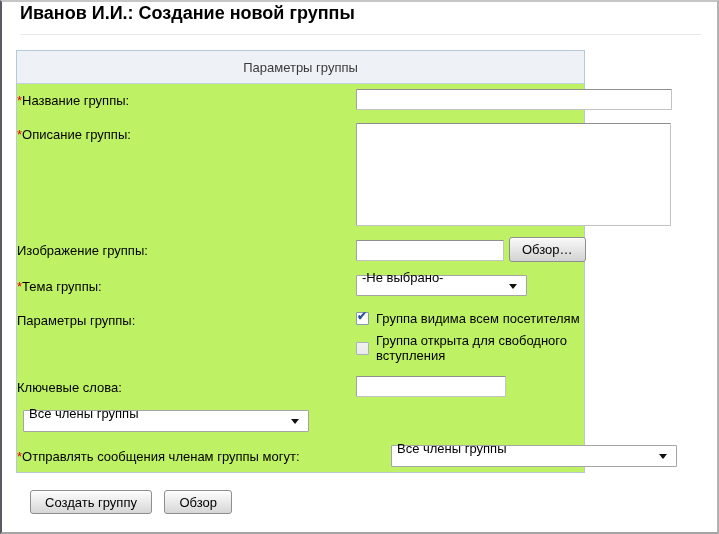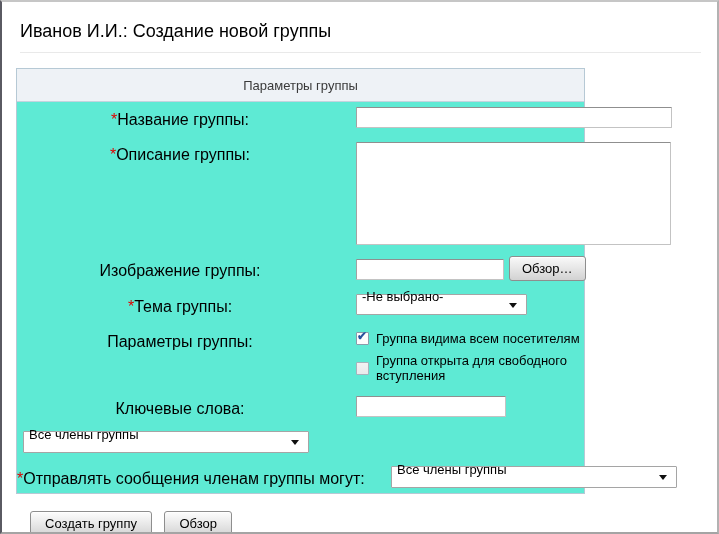--- a/index.html
+++ b/index.html
@@ -8,41 +8,41 @@
 
   .page {
     width:719px; height:534px; position:relative; background:#fff; overflow:hidden;
     border-top:2px solid #c6c6c6;
     border-left:2px solid #5a5a62;
     border-right:2px solid #b2b2b2;
     border-bottom:2px solid #a4a4a4;
   }
 
   .page-title {
-    margin:19px 0 0 18px;
-    font-size:18px; font-weight:normal; color:#000; letter-spacing:0;
+    margin:1px 0 0 18px;
+    font-size:18px; font-weight:bold; color:#000; letter-spacing:0;
   }
   .title-divider { height:1px; background:#e9e9e9; margin:10px 16px 0 18px; }
 
   .form-box {
     margin:15px 0 12px 14px; width:569px;
-    border:1px solid #b6c9d5; background:#5eead4;
+    border:1px solid #b6c9d5; background:#bef264;
   }
   .form-header {
     height:33px; line-height:33px; text-align:center;
     background:#eef2f6; border-bottom:1px solid #c3d3de;
     font-size:13px; color:#3a3a3a;
   }
   .form-body { padding:5px 0 5px 0; }
 
   .form-row { display:flex; align-items:flex-start; margin-bottom:13px; }
   .form-row:last-child { margin-bottom:0;gap:35px; }
   .label-cell {
-    width:333px; padding:4px 7px 0 0; text-align:center;
-    font-size:16px; color:#000; white-space:nowrap; flex:none;
+    width:333px; padding:4px 7px 0 0; text-align:left;
+    font-size:13px; color:#000; white-space:nowrap; flex:none;
   }
   .req { color:#e00000; }
   .field-cell { padding-left:6px; display:flex; align-items:center; }
 
   .text-input, .desc-textarea {
     height:21px; border:1px solid;
     border-color:#8f8f8f #c3c3c3 #c3c3c3 #a2a2a2;
     padding:2px 4px; font:13px "Liberation Sans", sans-serif;
     background:#fff; color:#000; outline:none; border-radius:1px;
   }

